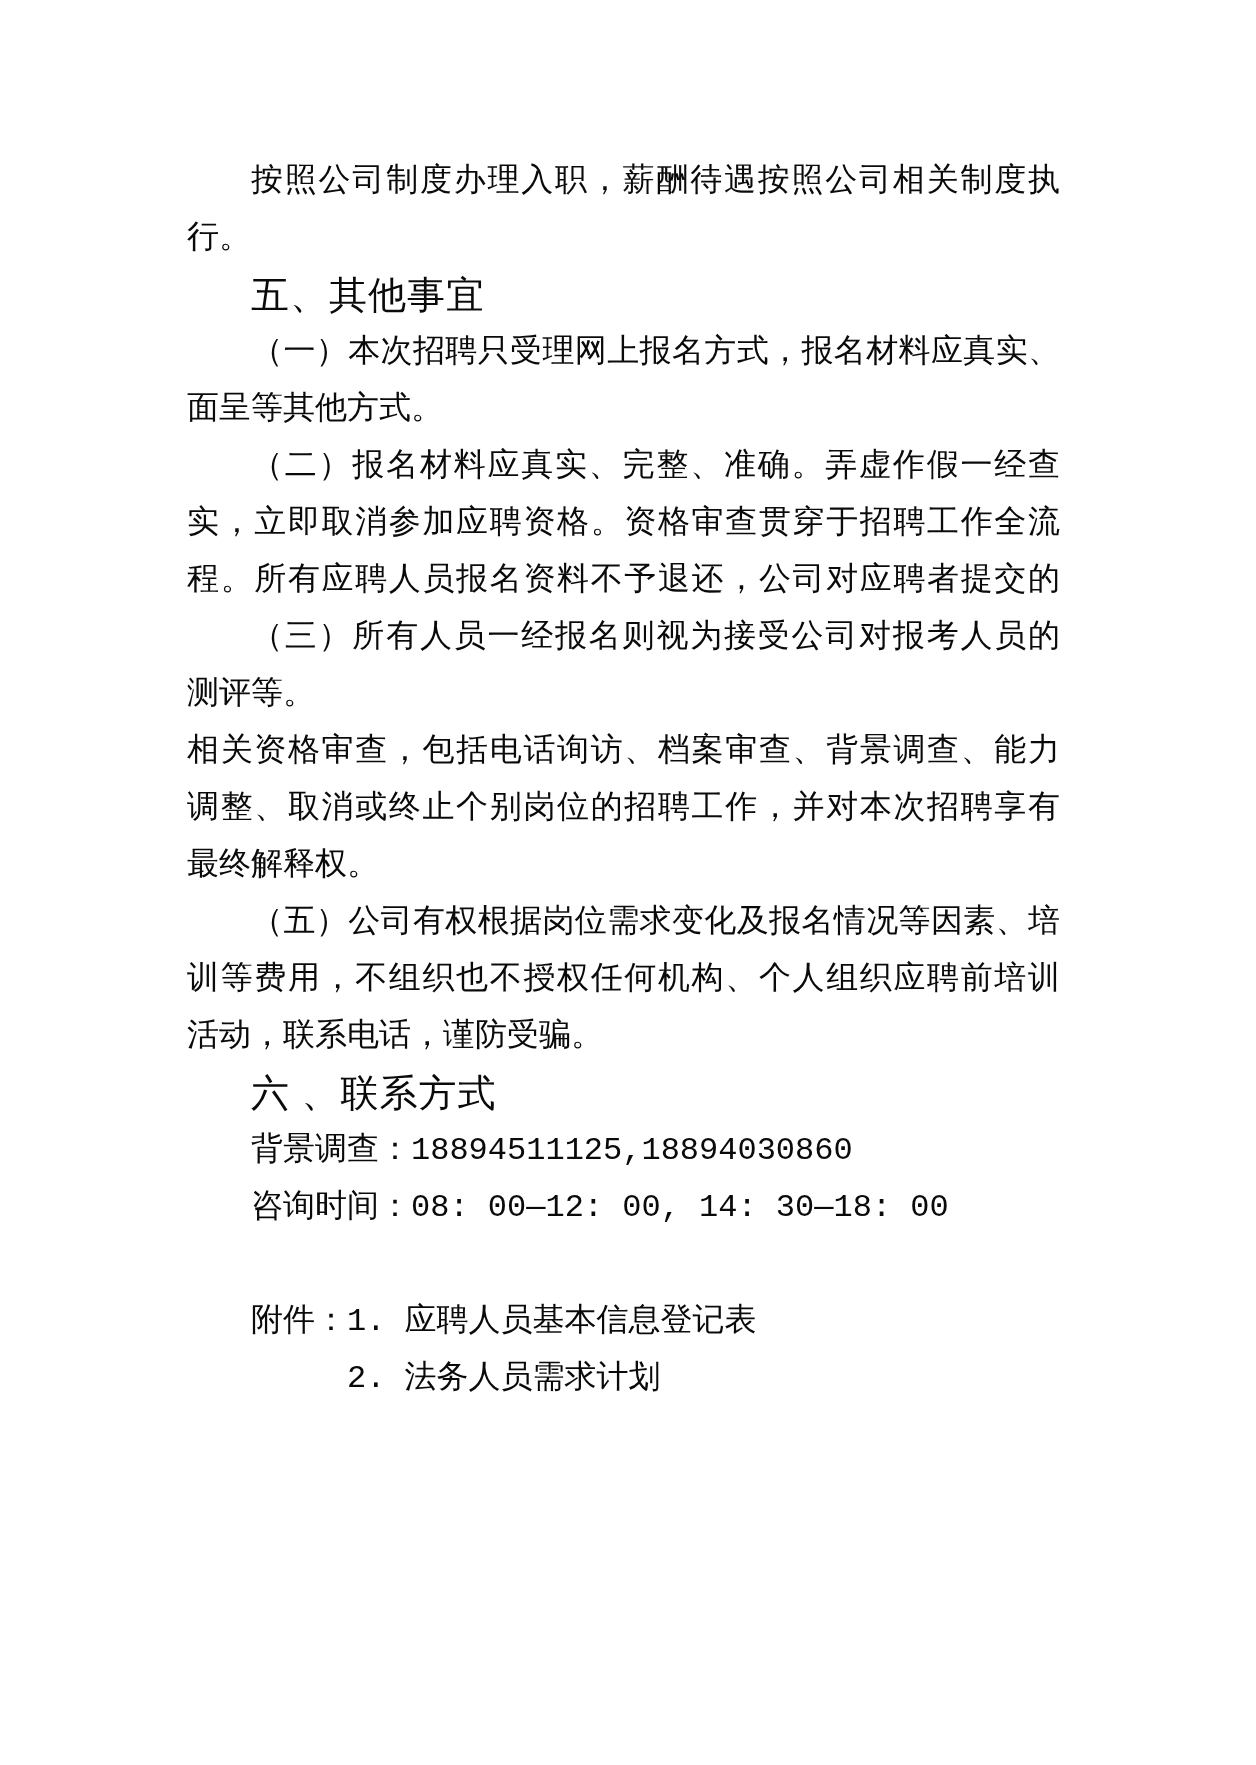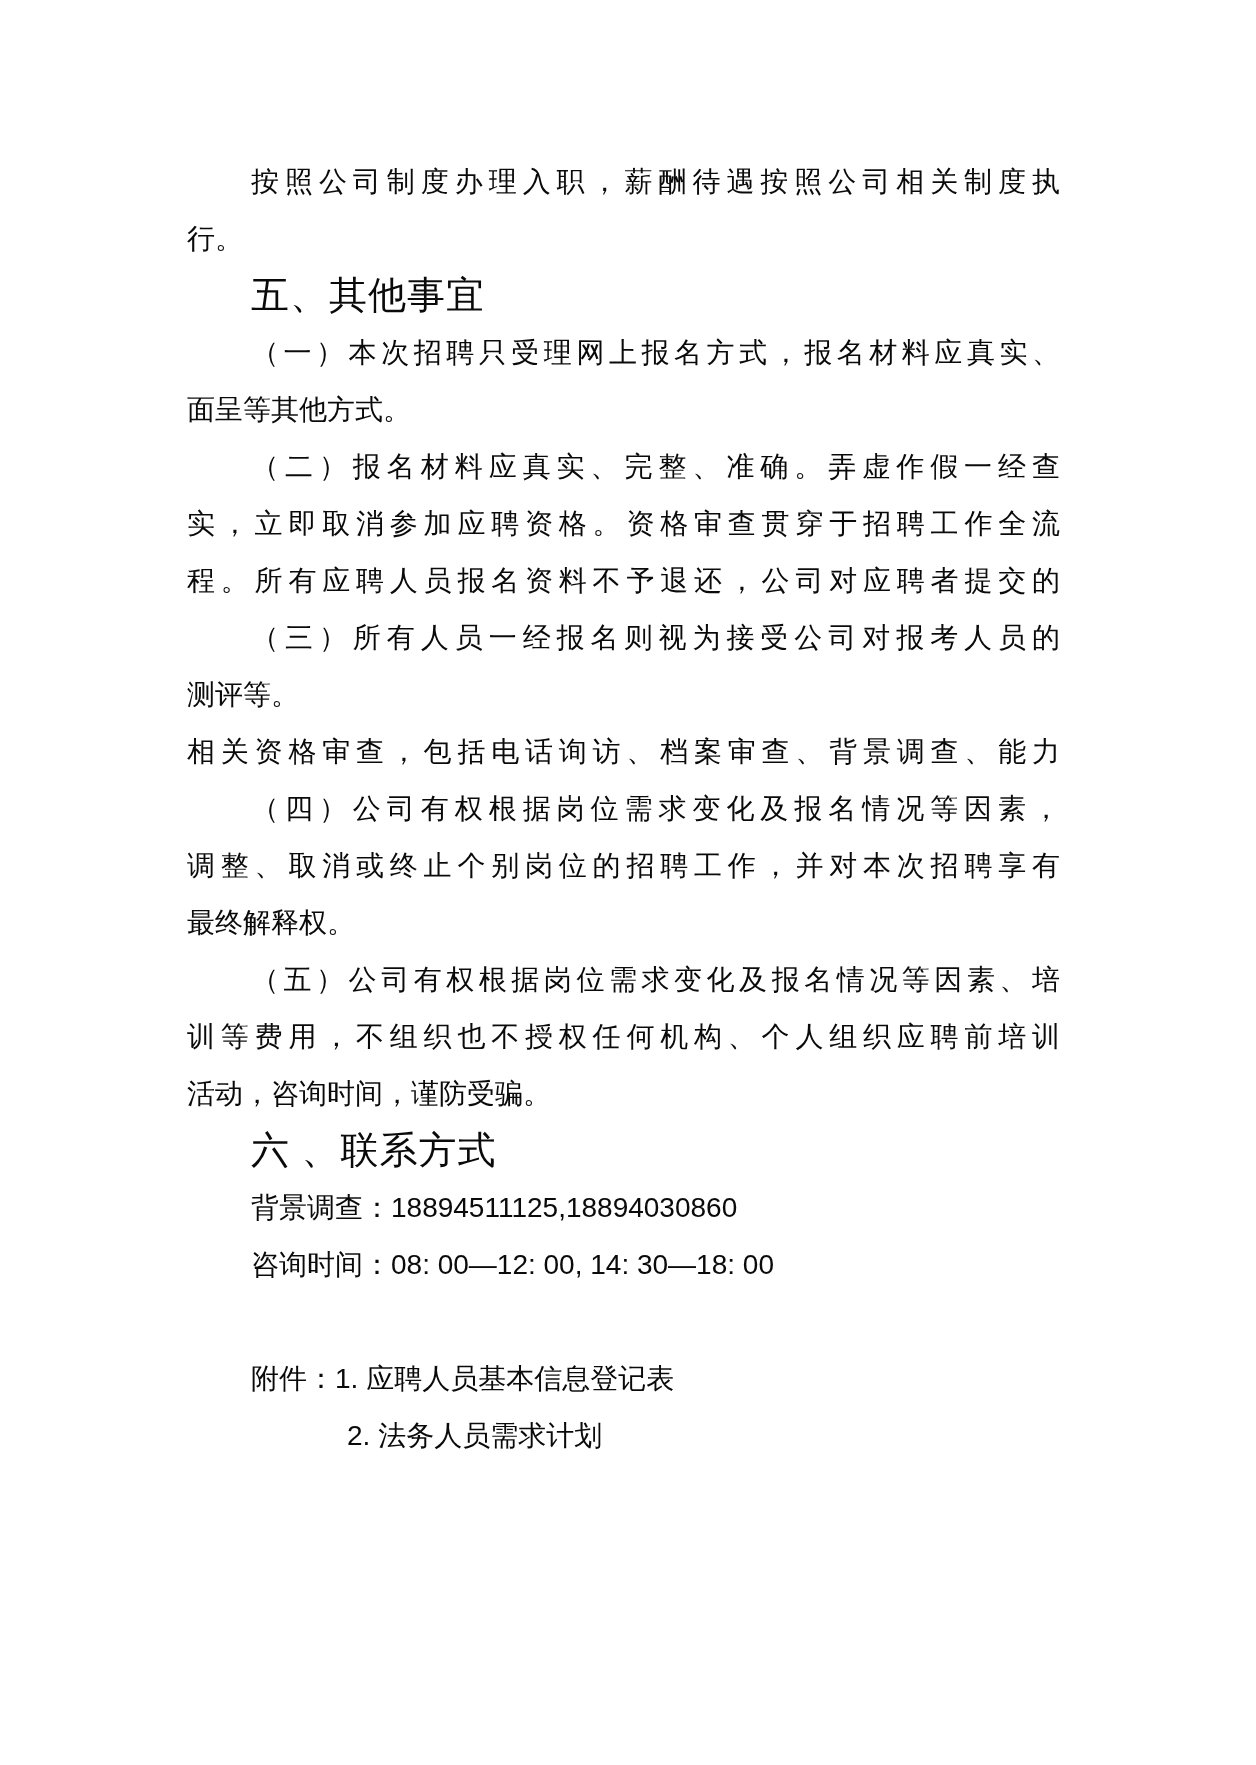--- a/index.html
+++ b/index.html
@@ -7,22 +7,22 @@
     position: relative;
     width: 1256px;
     height: 1765px;
     margin: 0 auto;
     background: #ffffff;
     box-sizing: border-box;
     padding: 153px 196px 0 187px;
     overflow: hidden;
   }
   .line {
-    font-family: Liberation Sans, sans-serif;
-    font-size: 28px;
+    font-family: Liberation Mono, monospace;
+    font-size: 32px;
     line-height: 57px;
     height: 57px;
     color: #0a0a0a;
     overflow: hidden;
   }
   
   .fill {
     text-align: justify;
     text-align-last: justify;
   }
@@ -47,26 +47,25 @@
       <div class="line">行。</div>
       <div class="line heading ind-para">五、其他事宜</div>
       <div class="line fill ind-para">（一）本次招聘只受理网上报名方式，报名材料应真实、</div>
       <div class="line">面呈等其他方式。</div>
       <div class="line fill ind-para">（二）报名材料应真实、完整、准确。弄虚作假一经查</div>
       <div class="line fill">实，立即取消参加应聘资格。资格审查贯穿于招聘工作全流</div>
       <div class="line fill">程。所有应聘人员报名资料不予退还，公司对应聘者提交的</div>
       <div class="line fill ind-para">（三）所有人员一经报名则视为接受公司对报考人员的</div>
       <div class="line">测评等。</div>
       <div class="line fill">相关资格审查，包括电话询访、档案审查、背景调查、能力</div>
-      <div class="line fill ind-para">（四）公司有权根据岗位需求变化及报名情况等因素，</div>
       <div class="line fill">调整、取消或终止个别岗位的招聘工作，并对本次招聘享有</div>
       <div class="line">最终解释权。</div>
       <div class="line fill ind-para">（五）公司有权根据岗位需求变化及报名情况等因素、培</div>
       <div class="line fill">训等费用，不组织也不授权任何机构、个人组织应聘前培训</div>
-      <div class="line">活动，咨询时间，谨防受骗。</div>
+      <div class="line">活动，联系电话，谨防受骗。</div>
       <div class="line heading ind-para">六 、联系方式</div>
       <div class="line ind-para">背景调查：18894511125,18894030860</div>
       <div class="line ind-para">咨询时间：08: 00—12: 00, 14: 30—18: 00</div>
       <div class="line blank"></div>
       <div class="line ind-para">附件：1. 应聘人员基本信息登记表</div>
       <div class="line ind-attach">2. 法务人员需求计划</div>
     </div>
 </div>
 
 </body></html>

